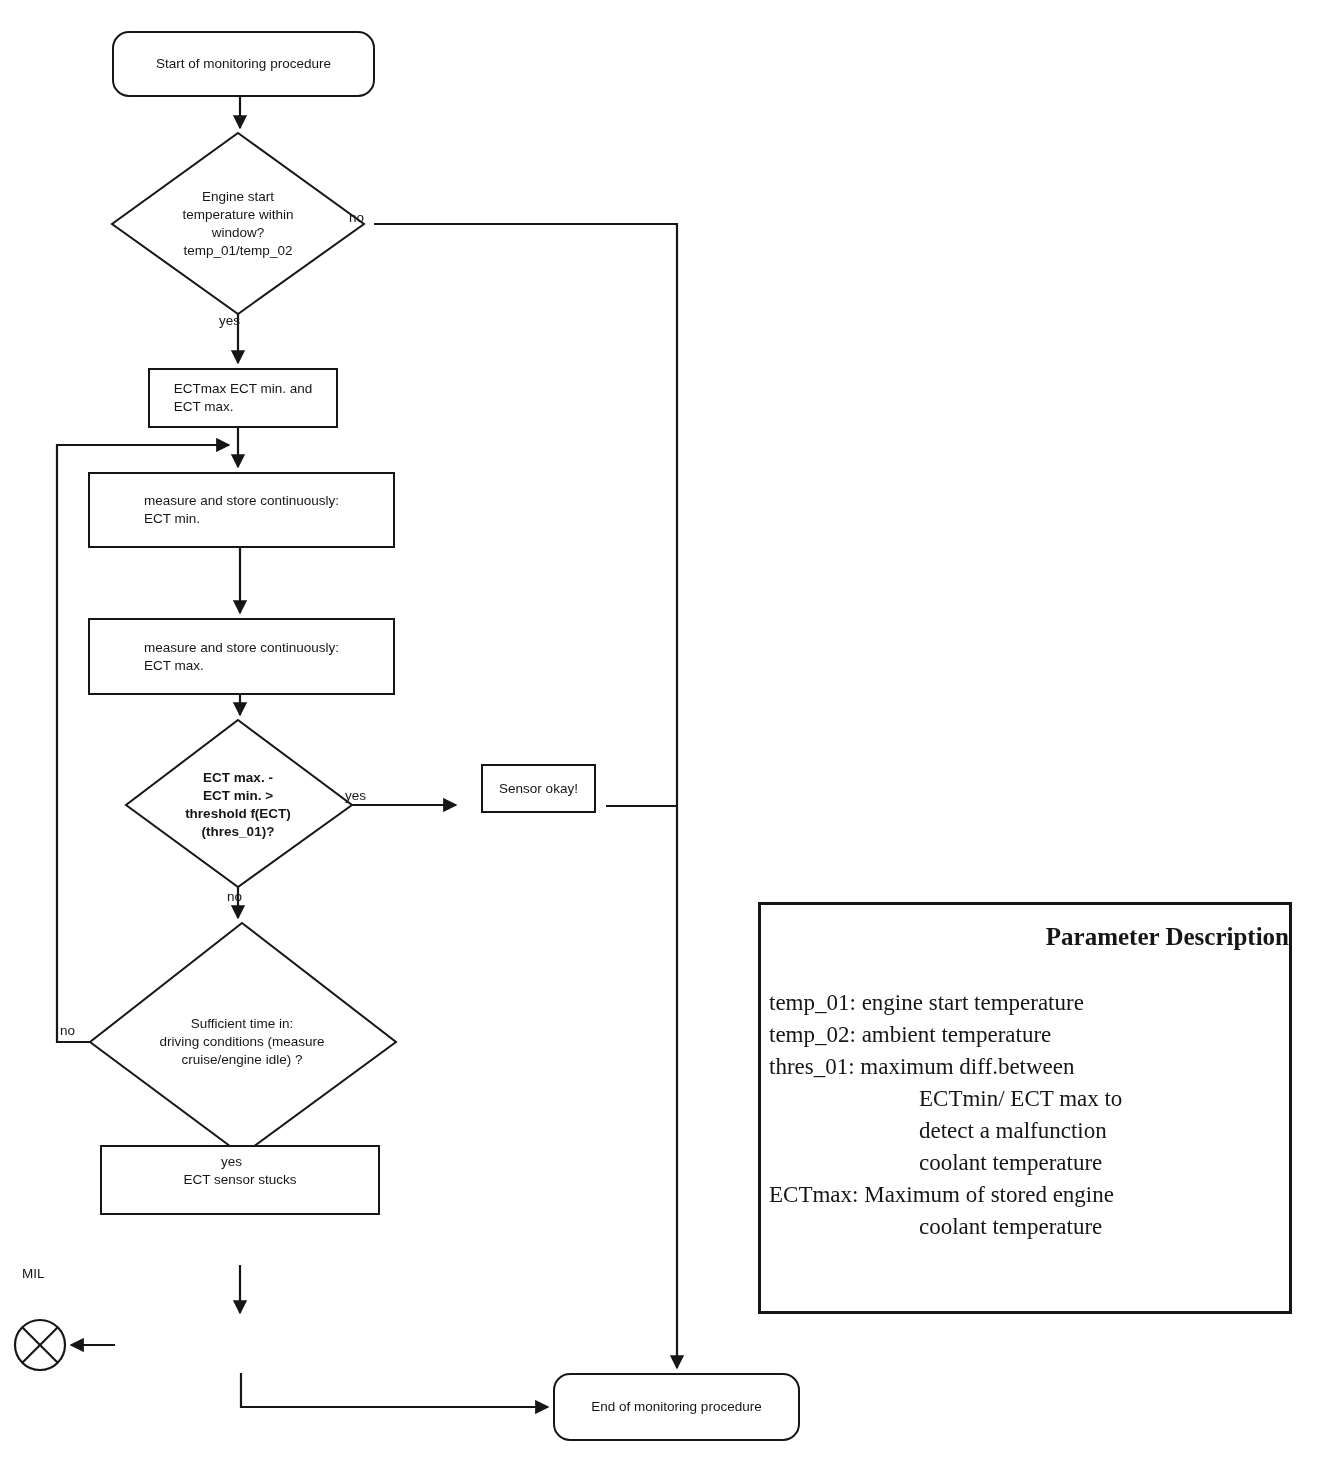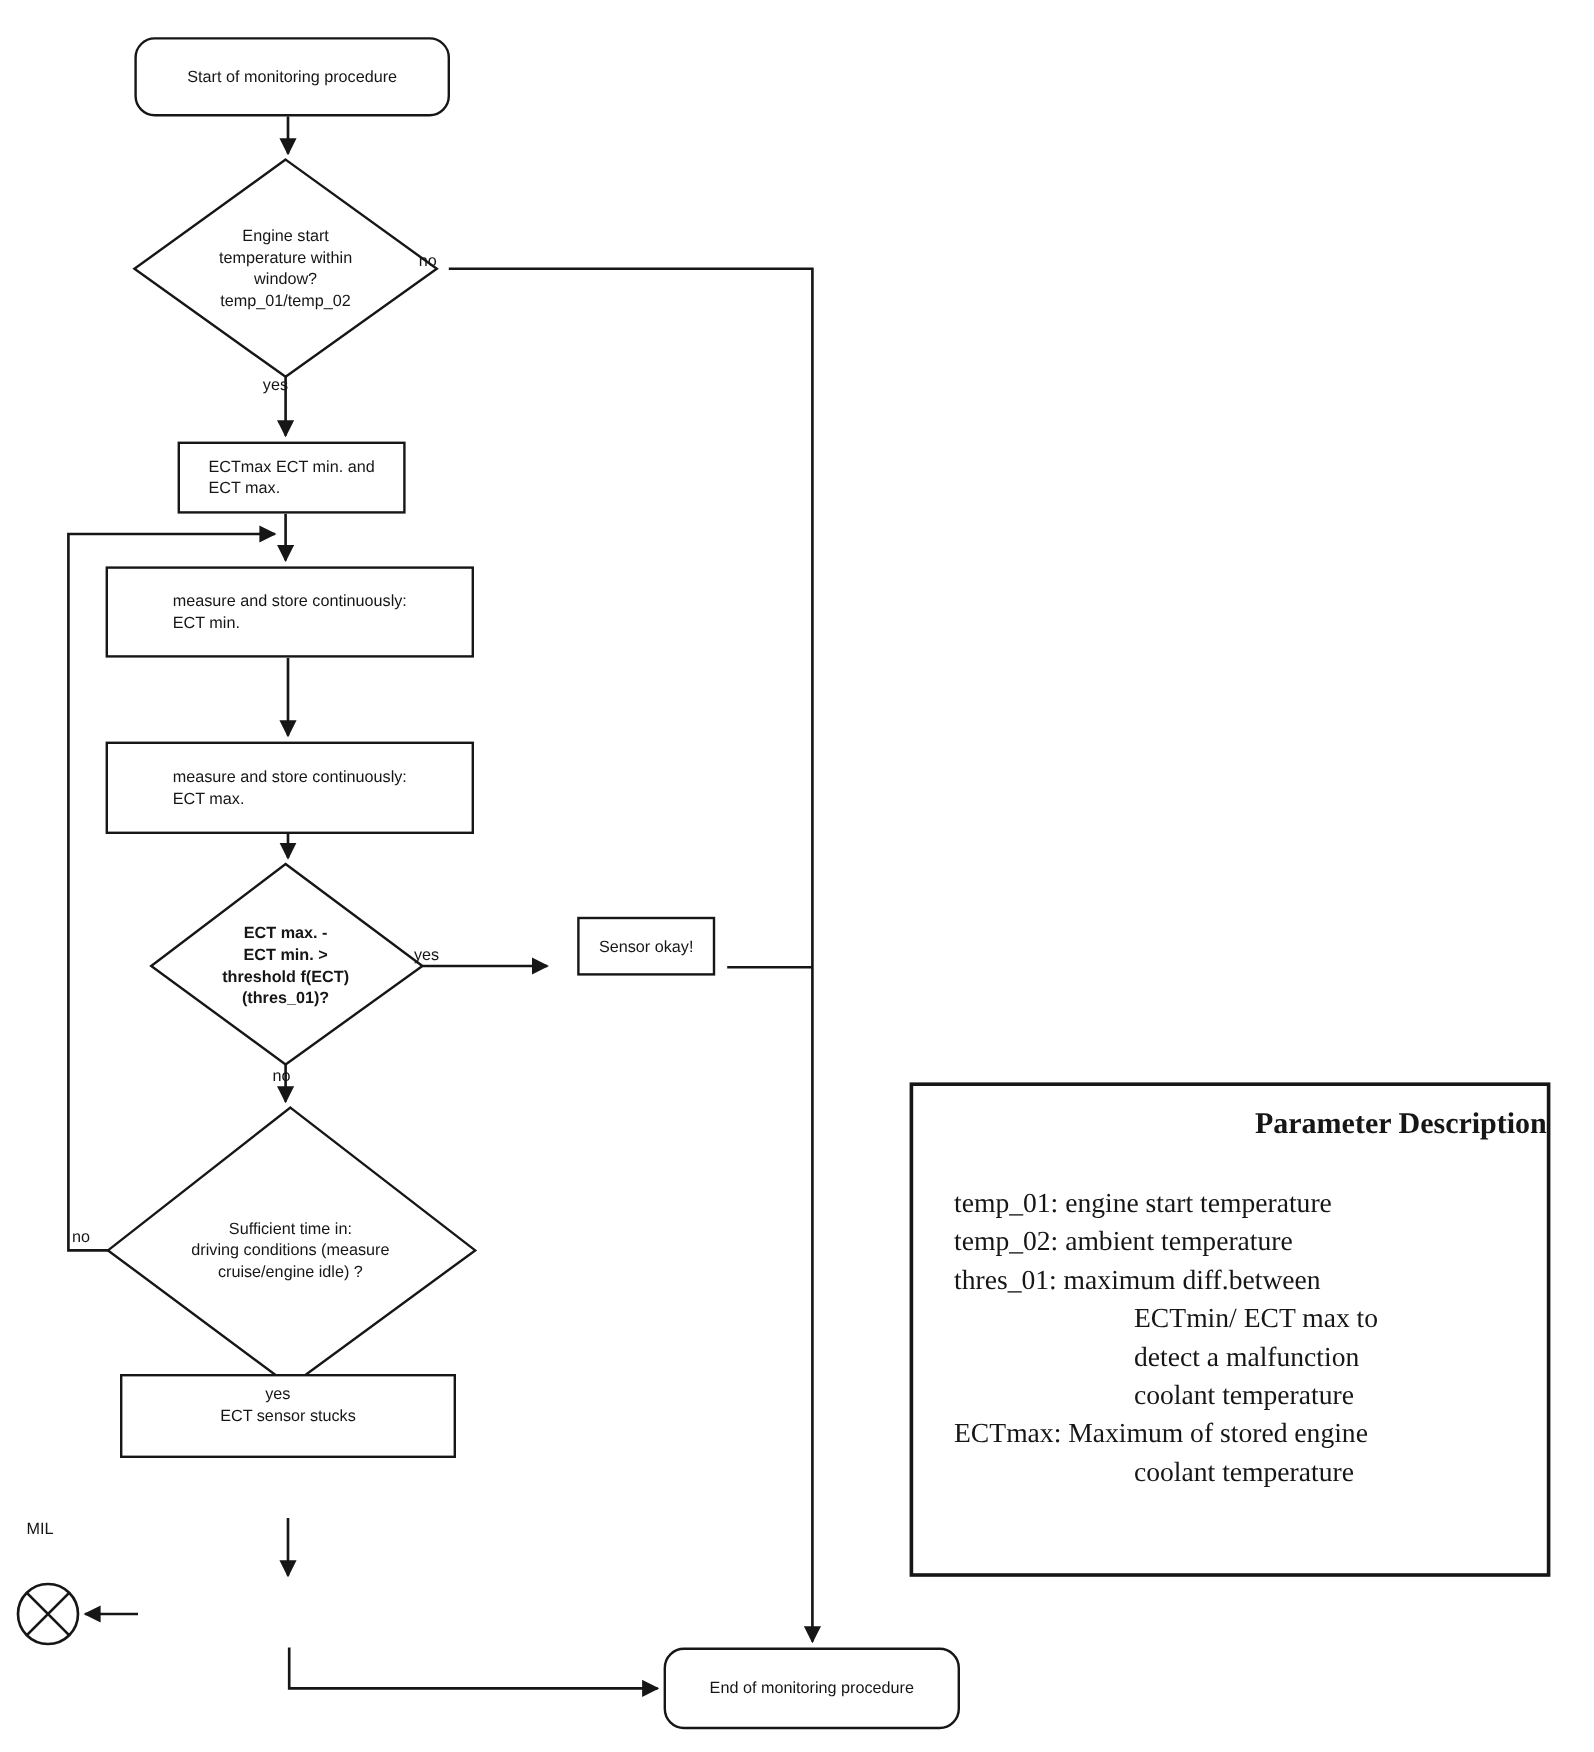--- a/index.html
+++ b/index.html
@@ -22,21 +22,21 @@
   .elabel{position:absolute;font-size:13.5px;line-height:1;}
   .mil-label{position:absolute;left:22px;top:1266px;font-size:13.5px;}
   .param{
     position:absolute;left:758px;top:902px;width:534px;height:412px;
     border:3px solid #161616;background:#ffffff;box-sizing:border-box;
     font-family:"Liberation Serif",serif;
   }
   .param-title{
     text-align:right;font-weight:bold;font-size:25px;margin-top:18px;
   }
-  .param-body{margin-top:36px;font-size:23px;line-height:32px;padding:0 10px 0 34px;}
+  .param-body{margin-top:36px;font-size:23px;line-height:32px;padding:0 10px 0 8px;}
   .param-line{white-space:nowrap;}
   .param-line.indent{padding-left:150px;}
 </style>
 </head>
 <body>
 
 <div class="canvas">
 
   <svg class="wires" viewBox="0 0 1328 1460" xmlns="http://www.w3.org/2000/svg">
     <defs>

